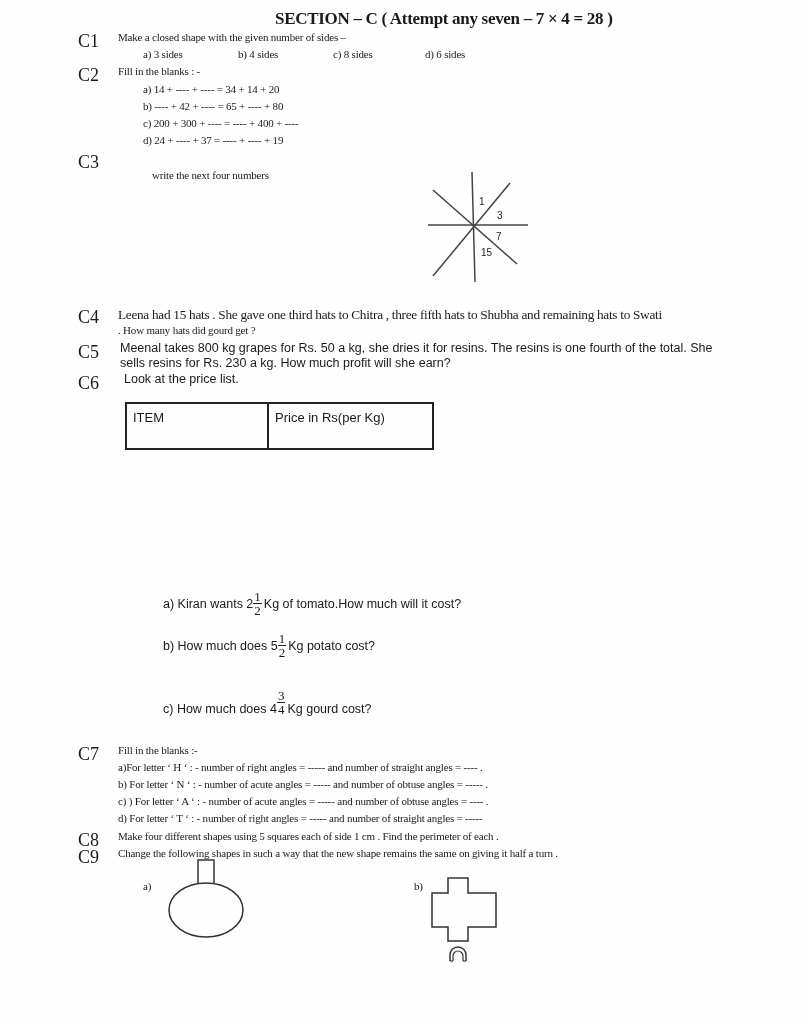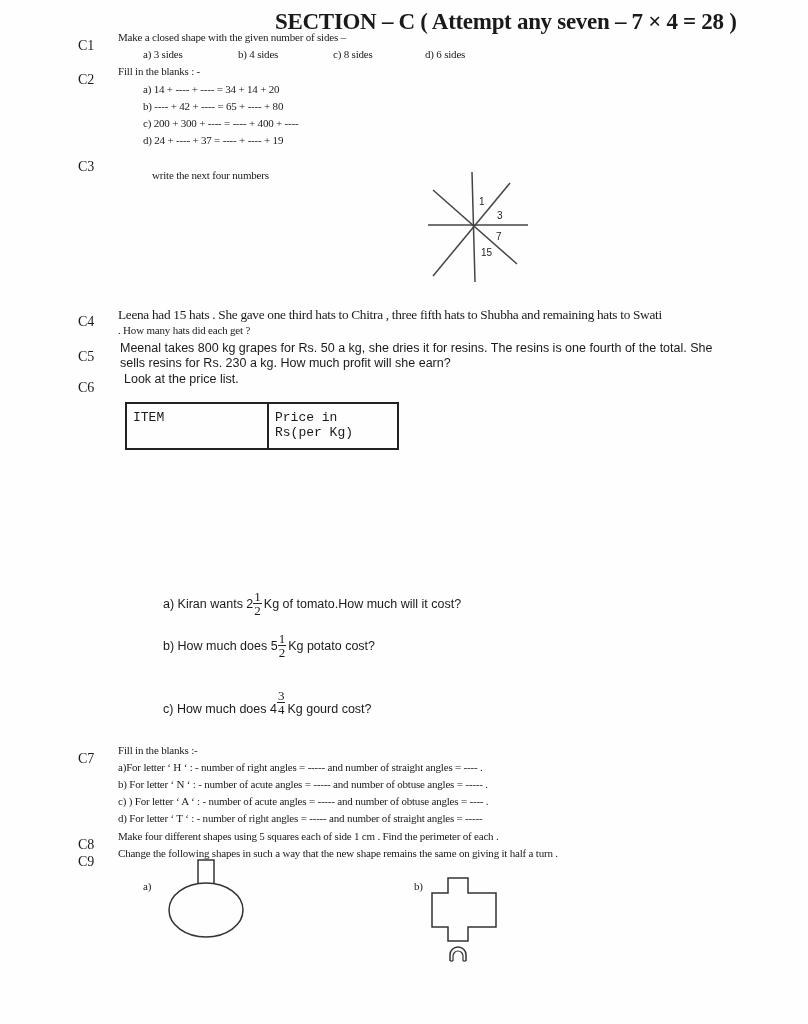--- a/index.html
+++ b/index.html
@@ -1,24 +1,24 @@
 <!DOCTYPE html>
 <html><head>
 <meta charset="utf-8">
 <style>
   html, body { margin:0; padding:0; background:#fefefe; }
   body { width:808px; height:1024px; position:relative; overflow:hidden; color:#1a1a1a;
          font-family:"Liberation Serif", serif; }
   .abs { position:absolute; white-space:nowrap; }
   .serif { font-family:"Liberation Serif", serif; font-size:11px; letter-spacing:-0.2px; }
   .sans { font-family:"Liberation Sans", sans-serif; font-size:12.5px; }
-  .title { font-family:"Liberation Serif", serif; font-weight:bold; font-size:23px; letter-spacing:-0.3px;text-align:center; }
-  .qnum { font-family:"Liberation Serif", serif; font-size:14px;margin-top:7px; }
-  table.price { position:absolute; left:125px; top:402px; width:274px; border-collapse:collapse;
-                font-family:Liberation Mono, monospace; font-size:13px; }
+  .title { font-family:"Liberation Serif", serif; font-weight:bold; font-size:17px; letter-spacing:-0.3px;text-align:center; }
+  .qnum { font-family:"Liberation Serif", serif; font-size:18px; }
+  table.price { position:absolute; left:125px; top:402px; width:309px; border-collapse:collapse;
+                font-family:Liberation Sans, sans-serif; font-size:13px; }
   table.price td, table.price th { border:2px solid #222; padding:0 6px; text-align:left; font-weight:normal; vertical-align:top; }
   table.price th { height:38px; padding-top:6px; }
   table.price td.body { border-top:1.5px solid #222; padding-top:6px; line-height:22px; height:118px; }
   .frac { display:inline-flex; flex-direction:column; align-items:center; vertical-align:middle;
           font-family:"Liberation Serif", serif; font-size:13px; line-height:13px; margin:0 2px 0 0; }
   .frac .num { border-bottom:1px solid #222; padding:0 1px; }
 </style>
 </head>
 <body>
 
@@ -50,21 +50,21 @@
   <g font-family="Liberation Sans, sans-serif" font-size="10" fill="#222">
     <text x="69" y="35">1</text>
     <text x="87" y="49">3</text>
     <text x="86" y="70">7</text>
     <text x="71" y="86">15</text>
   </g>
 </svg>
 
 <div class="abs qnum" style="left:78px; top:307px;">C4</div>
 <div class="abs serif" style="left:118px; top:307px; font-size:13.3px; letter-spacing:-0.3px;">Leena  had  15 hats . She gave one third hats  to Chitra , three fifth hats to Shubha  and remaining hats to Swati</div>
-<div class="abs serif" style="left:118px; top:324px;">. How many  hats  did each  get  ?</div>
+<div class="abs serif" style="left:118px; top:324px;">. How many  hats  did gourd  get  ?</div>
 
 <div class="abs qnum" style="left:78px; top:342px;">C5</div>
 <div class="abs sans" style="left:120px; top:341px;">Meenal takes 800 kg grapes for Rs. 50 a kg, she dries it for resins.  The resins is one fourth of the total. She</div>
 <div class="abs sans" style="left:120px; top:356px;">sells resins for Rs. 230 a kg. How much profit will she earn?</div>
 
 <div class="abs qnum" style="left:78px; top:373px;">C6</div>
 <div class="abs sans" style="left:124px; top:372px;">Look at the price list.</div>
 
 <table class="price">
   <tbody>

